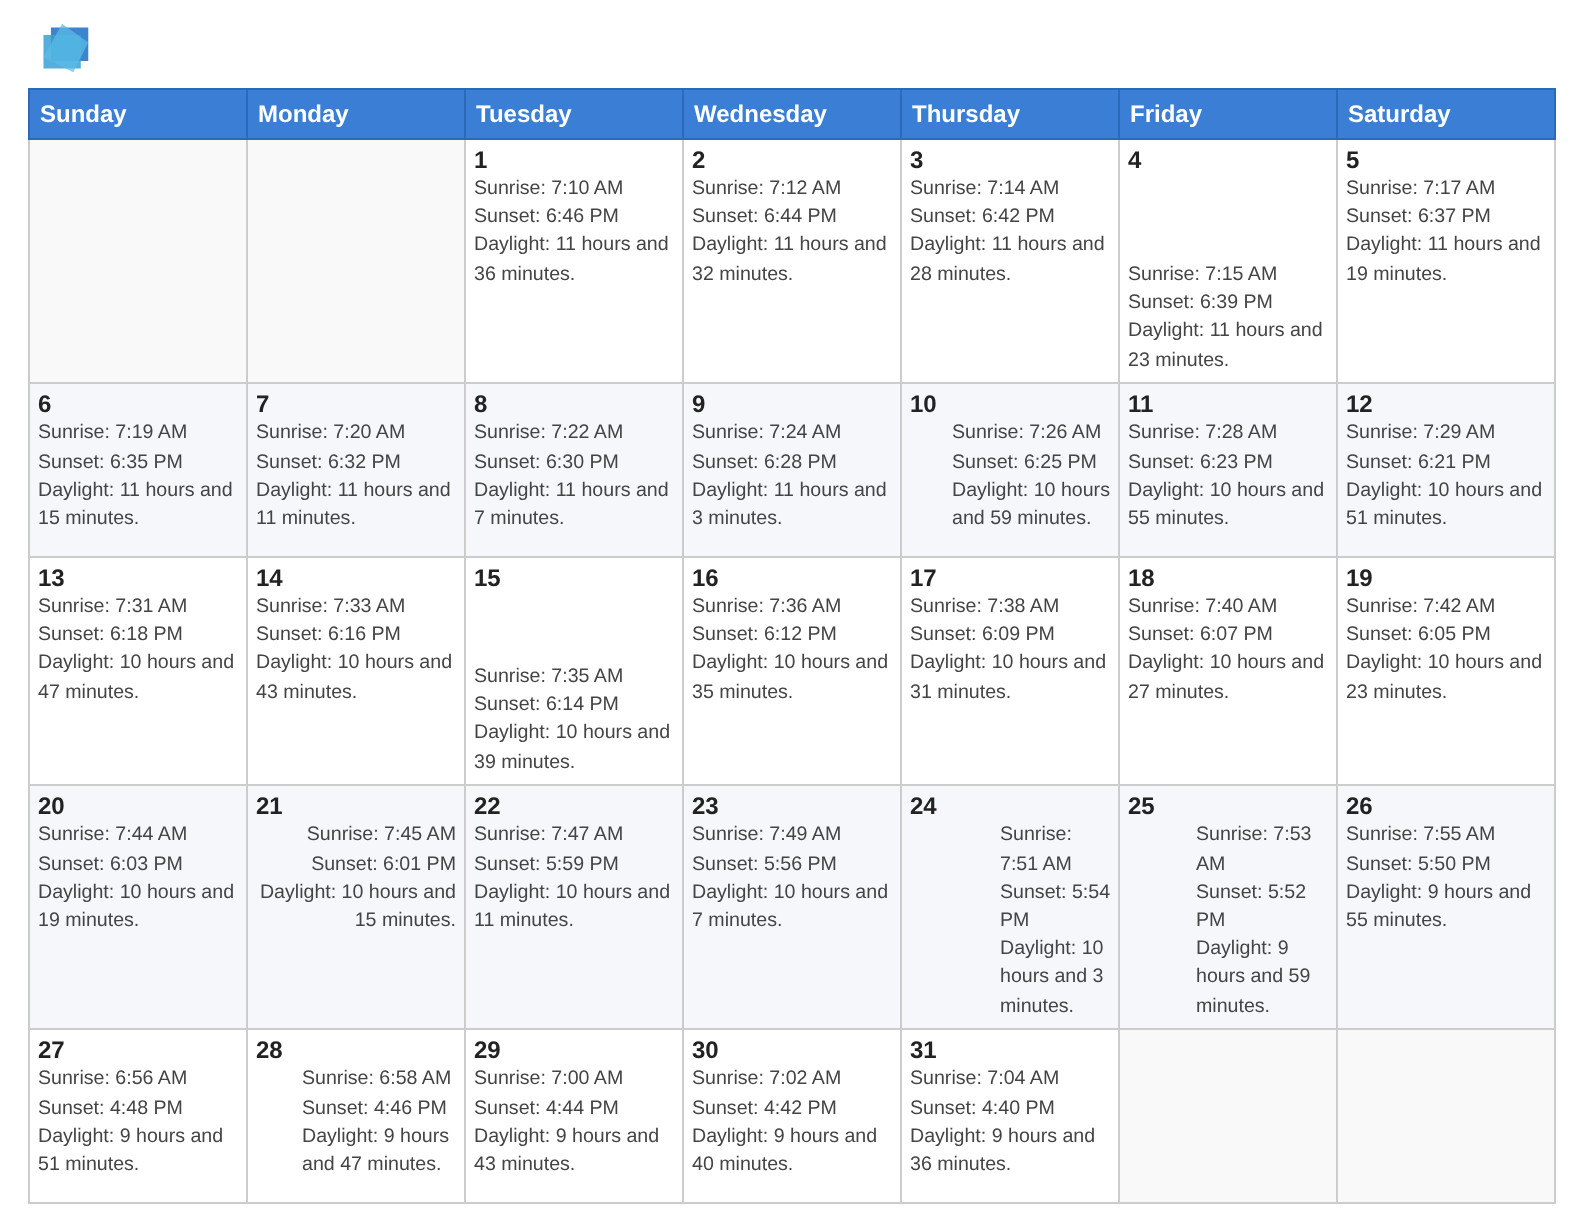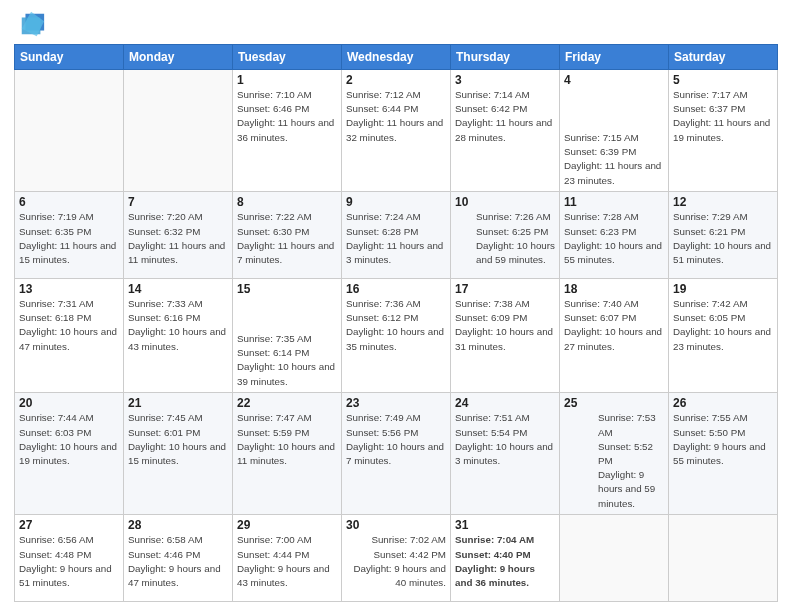--- a/index.html
+++ b/index.html
@@ -265,39 +265,39 @@
         </tr>
         <tr>
           <td>
             <span class="day-number">20</span>
             <div class="day-info" style="white-space: pre-line;">Sunrise: 7:44 AM
 Sunset: 6:03 PM
 Daylight: 10 hours and 19 minutes.</div>
           </td>
           <td>
             <span class="day-number">21</span>
-            <div class="day-info" style="white-space: pre-line;">Sunrise: 7:45 AM
+            <div class="day-info" style="white-space: pre-line; text-align: right;">Sunrise: 7:45 AM
 Sunset: 6:01 PM
 Daylight: 10 hours and 15 minutes.</div>
           </td>
           <td>
             <span class="day-number">22</span>
             <div class="day-info" style="white-space: pre-line;">Sunrise: 7:47 AM
 Sunset: 5:59 PM
 Daylight: 10 hours and 11 minutes.</div>
           </td>
           <td>
             <span class="day-number">23</span>
             <div class="day-info" style="white-space: pre-line;">Sunrise: 7:49 AM
 Sunset: 5:56 PM
 Daylight: 10 hours and 7 minutes.</div>
           </td>
           <td>
             <span class="day-number">24</span>
-            <div class="day-info" style="white-space: pre-line;">Sunrise: 7:51 AM
+            <div class="day-info" style="white-space: pre-line; margin-left: 45px;">Sunrise: 7:51 AM
 Sunset: 5:54 PM
 Daylight: 10 hours and 3 minutes.</div>
           </td>
           <td>
             <span class="day-number">25</span>
             <div class="day-info" style="white-space: pre-line; margin-left: 34px;">Sunrise: 7:53 AM
 Sunset: 5:52 PM
 Daylight: 9 hours and 59 minutes.</div>
           </td>
           <td>
@@ -309,39 +309,39 @@
         </tr>
         <tr>
           <td>
             <span class="day-number">27</span>
             <div class="day-info" style="white-space: pre-line;">Sunrise: 6:56 AM
 Sunset: 4:48 PM
 Daylight: 9 hours and 51 minutes.</div>
           </td>
           <td>
             <span class="day-number">28</span>
-            <div class="day-info" style="white-space: pre-line;">Sunrise: 6:58 AM
+            <div class="day-info" style="white-space: pre-line; margin-left: 23px;">Sunrise: 6:58 AM
 Sunset: 4:46 PM
 Daylight: 9 hours and 47 minutes.</div>
           </td>
           <td>
             <span class="day-number">29</span>
             <div class="day-info" style="white-space: pre-line;">Sunrise: 7:00 AM
 Sunset: 4:44 PM
 Daylight: 9 hours and 43 minutes.</div>
           </td>
           <td>
             <span class="day-number">30</span>
-            <div class="day-info" style="white-space: pre-line; text-align: right;">Sunrise: 7:02 AM
+            <div class="day-info" style="white-space: pre-line;">Sunrise: 7:02 AM
 Sunset: 4:42 PM
 Daylight: 9 hours and 40 minutes.</div>
           </td>
           <td>
             <span class="day-number">31</span>
-            <div class="day-info" style="white-space: pre-line; font-weight: bold;">Sunrise: 7:04 AM
+            <div class="day-info" style="white-space: pre-line;">Sunrise: 7:04 AM
 Sunset: 4:40 PM
 Daylight: 9 hours and 36 minutes.</div>
           </td>
           <td class="empty-cell"></td>
           <td class="empty-cell"></td>
         </tr>
       </tbody>
   </table>
 </div>
 

